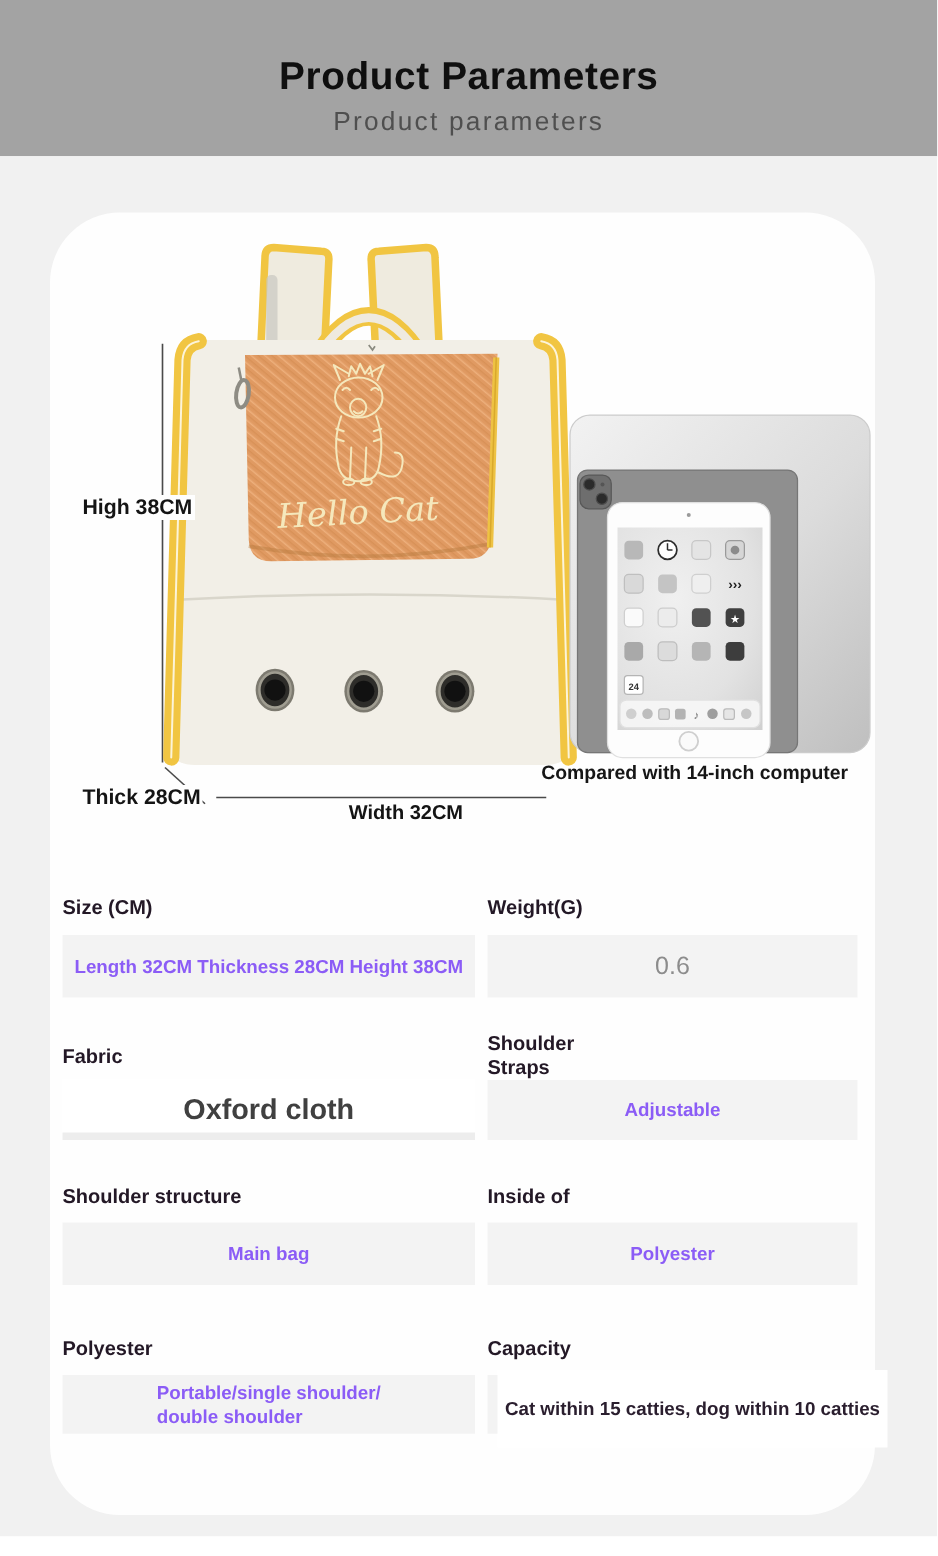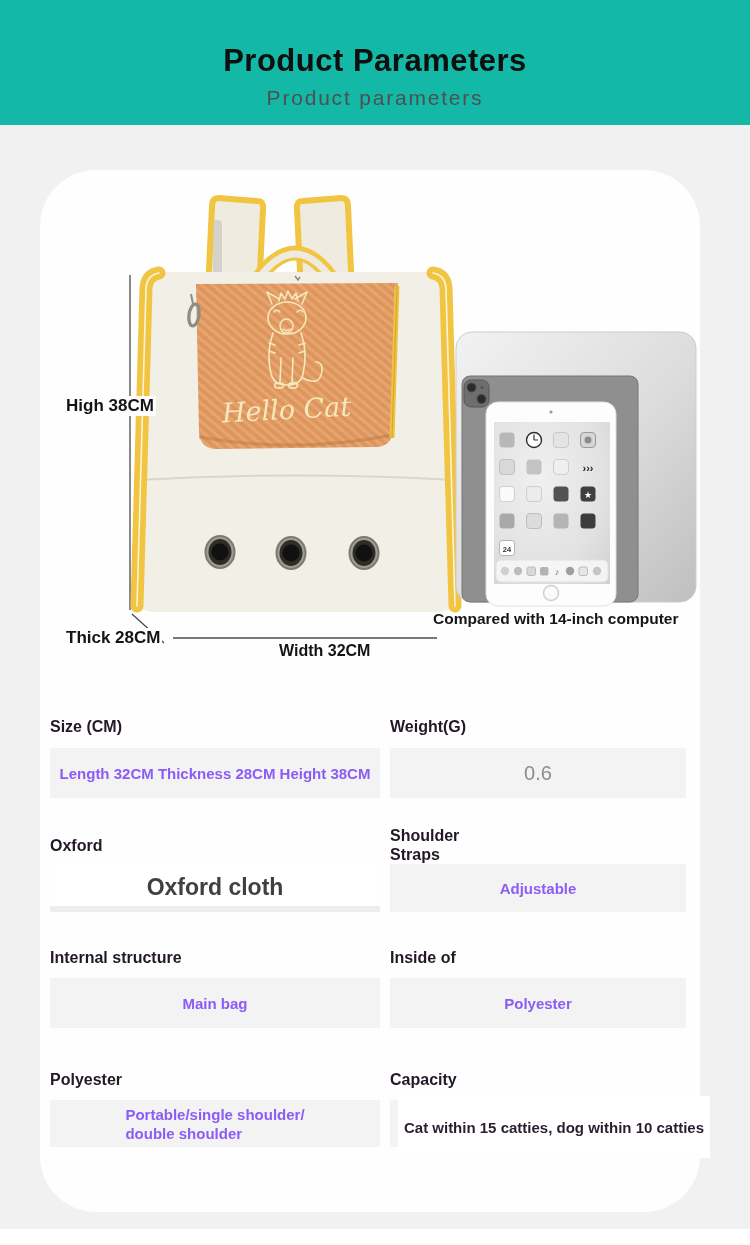--- a/index.html
+++ b/index.html
@@ -1,19 +1,19 @@
 <!DOCTYPE html>
 <html><head>
 <meta charset="utf-8">
 <style>
   html,body{margin:0;padding:0;background:#fff;}
   .stage{position:relative;width:750px;height:1245px;margin:0 auto;background:#ffffff;overflow:hidden;
          font-family:"Liberation Sans",sans-serif;}
   
-  .hdr{position:absolute;top:0;left:0;width:750px;height:125px;text-align:center;background:#14b8a6;}
+  .hdr{position:absolute;top:0;left:0;width:750px;height:125px;text-align:center;background:#a3a3a3;}
   .hdr h1{margin:0;padding-top:44px;font-size:31px;line-height:34px;font-weight:700;color:#0f0f0f;letter-spacing:.5px;}
   .hdr .sub{margin-top:8px;font-size:21px;color:#4f4f4f;letter-spacing:1.8px;font-weight:400;}
   
   .band{position:absolute;top:125px;left:0;width:750px;height:1104px;background:#f1f1f1;}
   .card{position:absolute;top:45px;left:40px;width:660px;height:1042px;background:#fefefe;border-radius:56px;}
   
   .anno{position:absolute;font-weight:700;color:#141414;background:#fefefe;padding:0 2px;white-space:nowrap;z-index:5;}
   .anno-high{left:0px;top:226px;font-size:17px;margin-left:24px;}
   .anno-thick{left:24px;top:458px;font-size:17px;}
   .anno-width{left:237px;top:472px;font-size:16px;background:transparent;}
@@ -214,28 +214,28 @@
       <div class="anno anno-high">High 38CM</div>
       <div class="anno anno-thick">Thick 28CM</div>
       <div class="anno anno-width">Width 32CM</div>
       <div class="caption">Compared with 14-inch computer</div>
 
       <div class="spec-label col-l" style="top:547px;">Size (CM)</div>
       <div class="spec-label col-r" style="top:547px;">Weight(G)</div>
       <div class="spec-box col-l" style="top:578px;height:50px;">Length 32CM Thickness 28CM Height 38CM</div>
       <div class="spec-box col-r weight-val" style="top:578px;height:50px;">0.6</div>
 
-      <div class="spec-label col-l" style="top:666px;">Oxford</div>
+      <div class="spec-label col-l" style="top:666px;">Fabric</div>
       <div class="spec-label col-r" style="top:656px;">Shoulder
 Straps</div>
       <div class="oxford">Oxford cloth</div>
       <div class="sliver"></div>
       <div class="spec-box col-r" style="top:694px;height:48px;">Adjustable</div>
 
-      <div class="spec-label col-l" style="top:778px;">Internal structure</div>
+      <div class="spec-label col-l" style="top:778px;">Shoulder structure</div>
       <div class="spec-label col-r" style="top:778px;">Inside of</div>
       <div class="spec-box col-l" style="top:808px;height:50px;">Main bag</div>
       <div class="spec-box col-r" style="top:808px;height:50px;">Polyester</div>
 
       <div class="spec-label col-l" style="top:900px;">Polyester</div>
       <div class="spec-label col-r" style="top:900px;">Capacity</div>
       <div class="spec-box col-l" style="top:930px;height:47px;">
         <span class="preline">Portable/single shoulder/
 double shoulder</span>
       </div>

